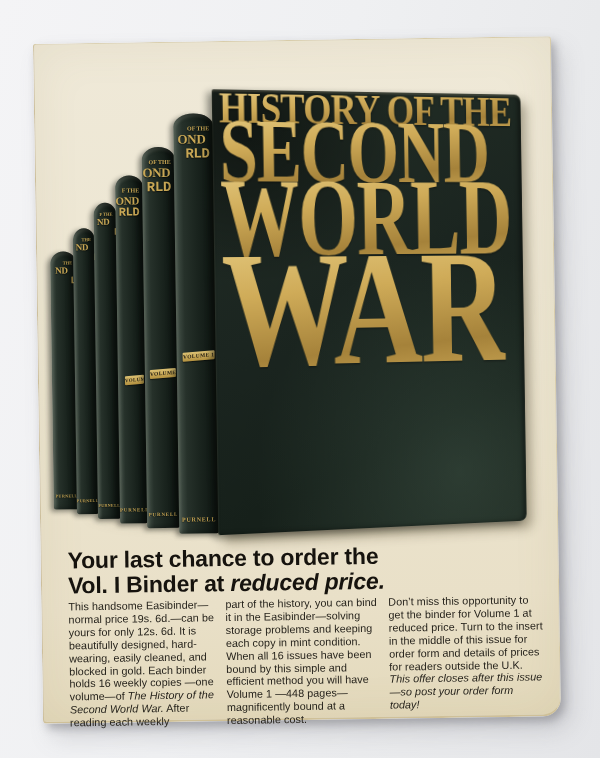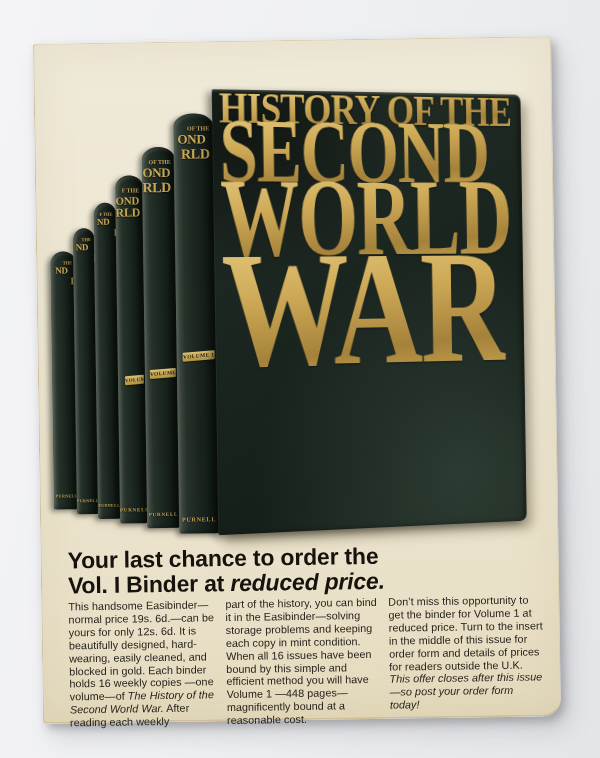--- a/index.html
+++ b/index.html
@@ -47,21 +47,21 @@
   .s5{left:106px;top:104px;width:33px;height:381px;z-index:5;}
   .s6{left:138px;top:71px;width:40px;height:420px;z-index:6;}
   .spine-title{padding-top:12px;overflow:hidden;}
   .frag{
     font-family:"Liberation Serif",serif;font-weight:bold;color:#c8a755;
     text-align:right;padding-right:4px;line-height:1.12;letter-spacing:-.3px;
     text-shadow:0 1px 1px rgba(0,0,0,.55);white-space:nowrap;
   }
   .f1{font-size:6px;letter-spacing:0;}
   .f2{font-size:13px;text-align:center;}
-  .f3{font-size:14px;}
+  .f3{font-size:14px;font-family:Liberation Mono, monospace;}
   .f4{font-size:16px;padding-left:46px;}
   .s1 .f1,.s2 .f1,.s3 .f1{font-size:4.5px;}
   .s1 .f2,.s2 .f2,.s3 .f2{font-size:9px;}
   .s1 .f3,.s2 .f3,.s3 .f3{font-size:10px;padding-left:20px;}
   .s1 .f4,.s2 .f4,.s3 .f4{font-size:12px;}
   .s4 .f2{font-size:11px;} .s4 .f3{font-size:12px;} .s4 .f4{font-size:14px;}
   .s1 .spine-title,.s2 .spine-title,.s3 .spine-title{padding-top:9px;}
   .vol-chip{
     position:absolute;right:2px;height:9px;overflow:hidden;
     background:linear-gradient(180deg,#dcc173,#b3913f);

